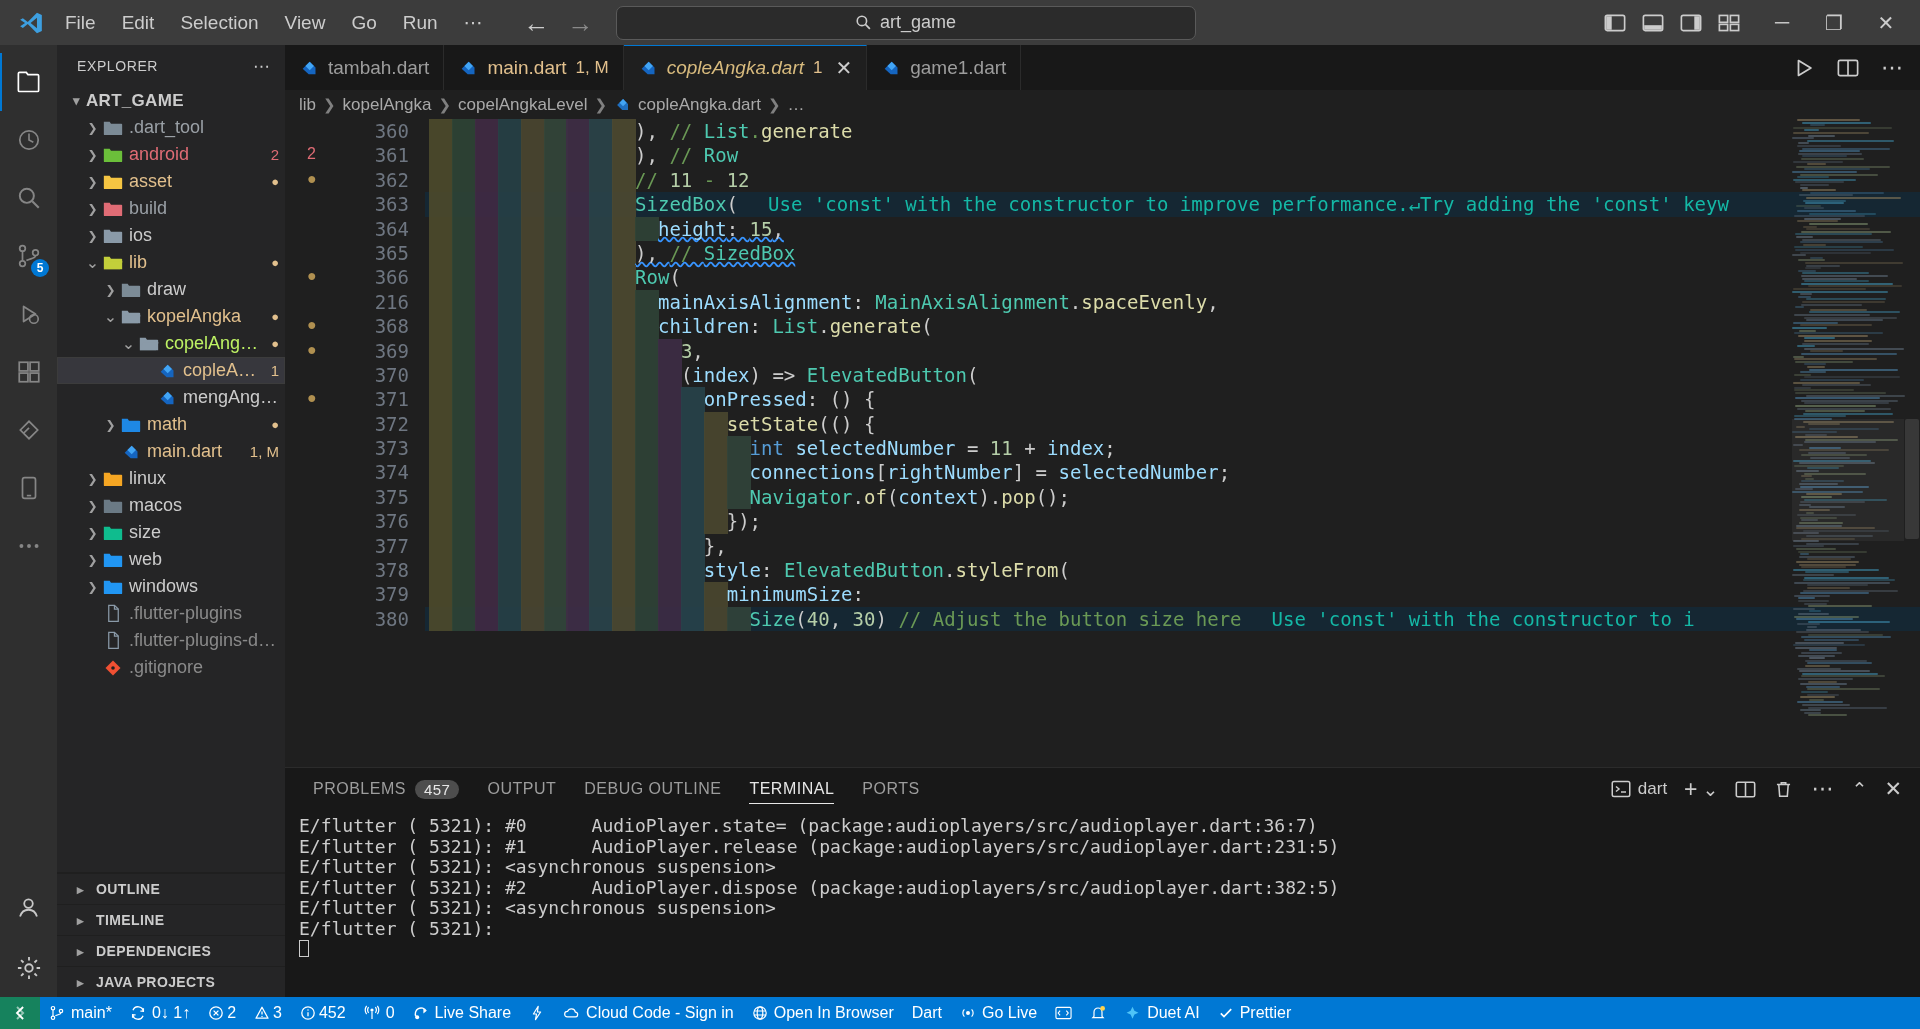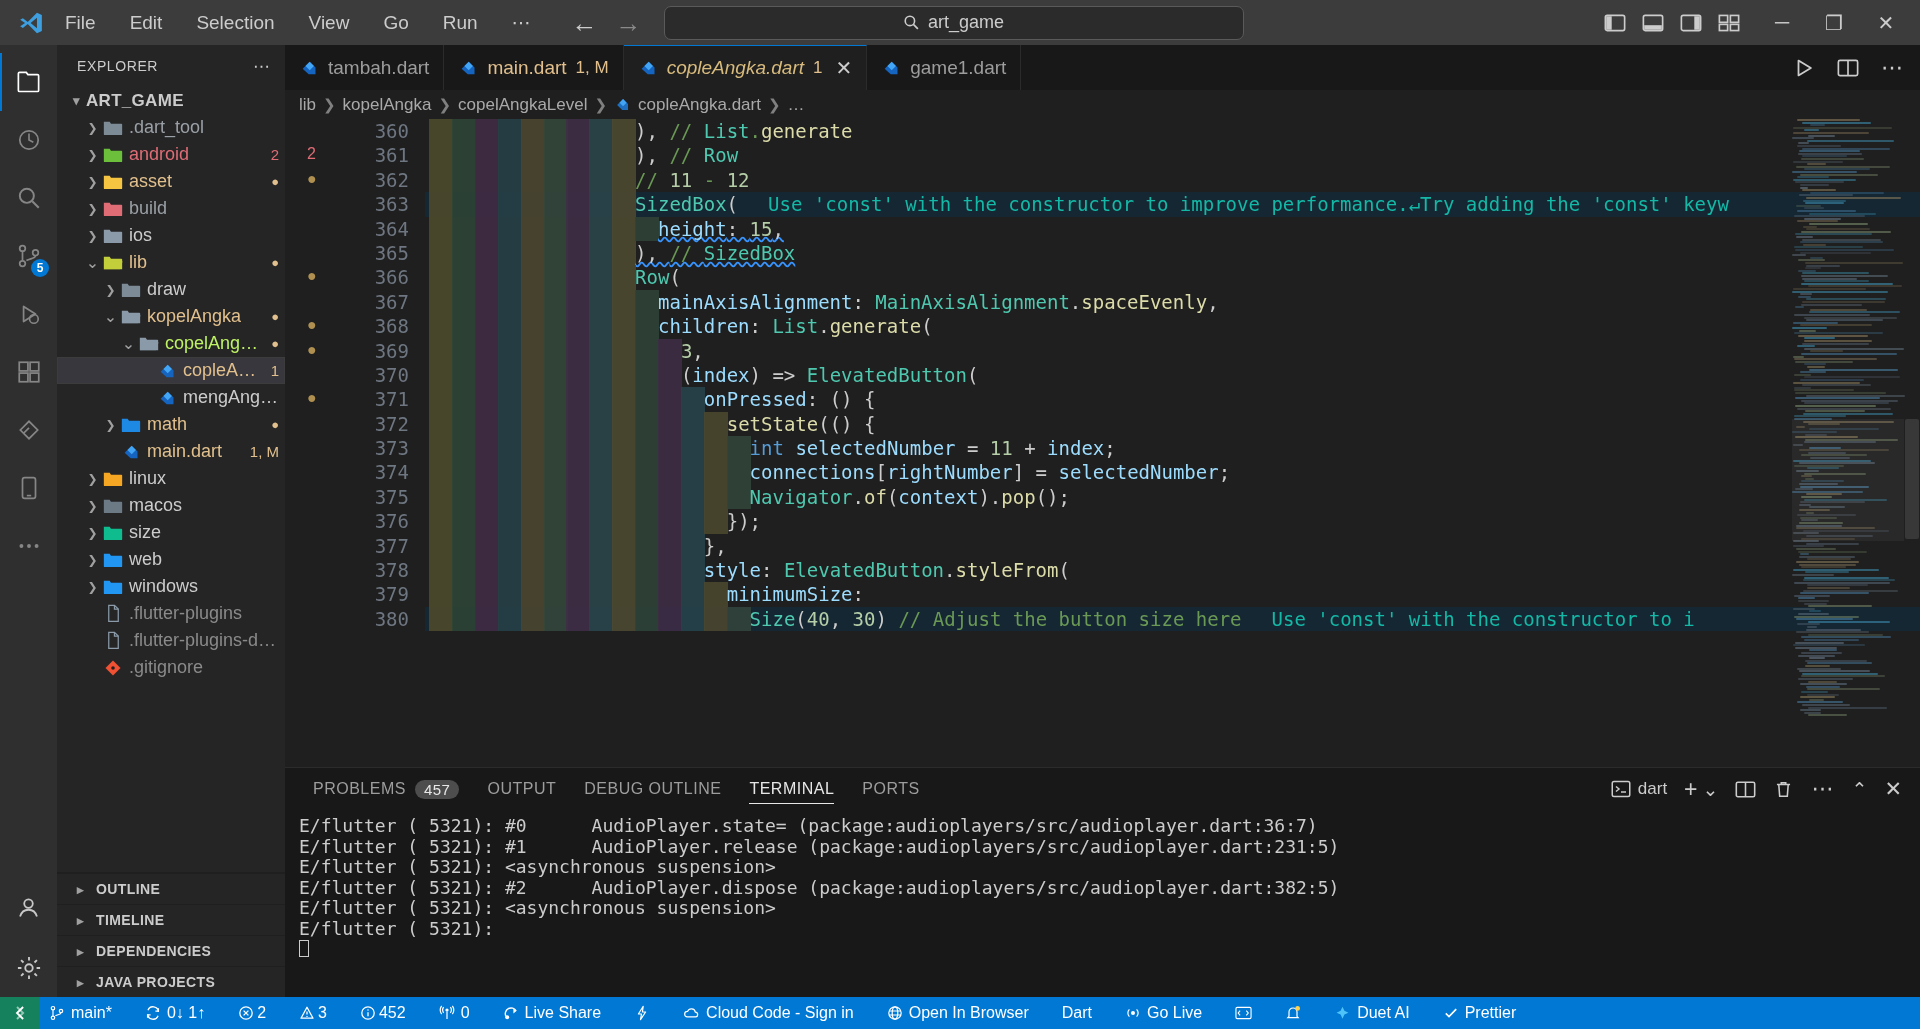--- a/index.html
+++ b/index.html
@@ -11,21 +11,21 @@
     -webkit-font-smoothing:antialiased;
   }
   .app{ display:flex; flex-direction:column; width:1920px; height:1029px; }
 
   
   .titlebar{
     height:45px; min-height:45px; background:#3c3c3c; display:flex; align-items:center;
     padding:0 8px; position:relative;
   }
   .vs-logo{ width:46px; display:flex; align-items:center; justify-content:center; }
-  .menus{ display:flex; align-items:flex-end; gap:12px; }
+  .menus{ display:flex; align-items:flex-end; gap:4px; }
   .menu-item{ padding:4px 11px; font-size:19px; color:#cccccc; border-radius:3px; cursor:default; }
   .navbtns{ display:flex; align-items:center; gap:18px; margin-left:30px; }
   .navbtn{ font-size:26px; color:#cccccc; line-height:1; }
   .navbtn.dim{ color:#8a8a8a; }
   .cmdcenter{
     flex:0 0 580px; height:34px; margin-left:22px;
     background:#2b2b2b; border:1px solid #5a5a5a; border-radius:7px;
     display:flex; align-items:center; justify-content:center; gap:8px;
     color:#cccccc; font-size:18px;
   }
@@ -617,21 +617,21 @@
             <div class="gd" style="top: 270.4px; left: 22px; color: rgb(176, 144, 80);">●</div>
           </div>
         <div class="linenos" id="lineno-host">
             <div>360</div>
             <div>361</div>
             <div>362</div>
             <div>363</div>
             <div>364</div>
             <div>365</div>
             <div>366</div>
-            <div>367</div>
+            <div>216</div>
             <div>368</div>
             <div>369</div>
             <div>370</div>
             <div>371</div>
             <div>372</div>
             <div>373</div>
             <div>374</div>
             <div>375</div>
             <div>376</div>
             <div>377</div>
@@ -930,21 +930,21 @@
     </div>
   </div>
 
   <div class="statusbar">
     <div class="sb-remote">
       <svg width="20" height="20" viewBox="0 0 16 16">
           <path d="M10.5 3.2L5.6 8l4.9 4.8" fill="none" stroke="#fff" stroke-width="1.5"></path>
           <path d="M5.6 3.2L10.5 8l-4.9 4.8" fill="none" stroke="#fff" stroke-width="1.5" opacity=".55"></path>
         </svg>
     </div>
-    <div id="status-host" style="display:flex;align-items:center;gap:15px;">
+    <div id="status-host" style="display:flex;align-items:center;">
         <div class="si">
           <span>
             <svg width="16" height="16" viewBox="0 0 16 16">
               <circle cx="4" cy="3.2" r="1.7" fill="none" stroke="#fff" stroke-width="1.2"></circle>
               <circle cx="4" cy="12.8" r="1.7" fill="none" stroke="#fff" stroke-width="1.2"></circle>
               <circle cx="12" cy="6" r="1.7" fill="none" stroke="#fff" stroke-width="1.2"></circle>
               <path d="M4 4.9v6M12 7.7c0 2-3.4 1.7-5.6 3" fill="none" stroke="#fff" stroke-width="1.2"></path>
             </svg>
           </span>
           <span>main*</span>

